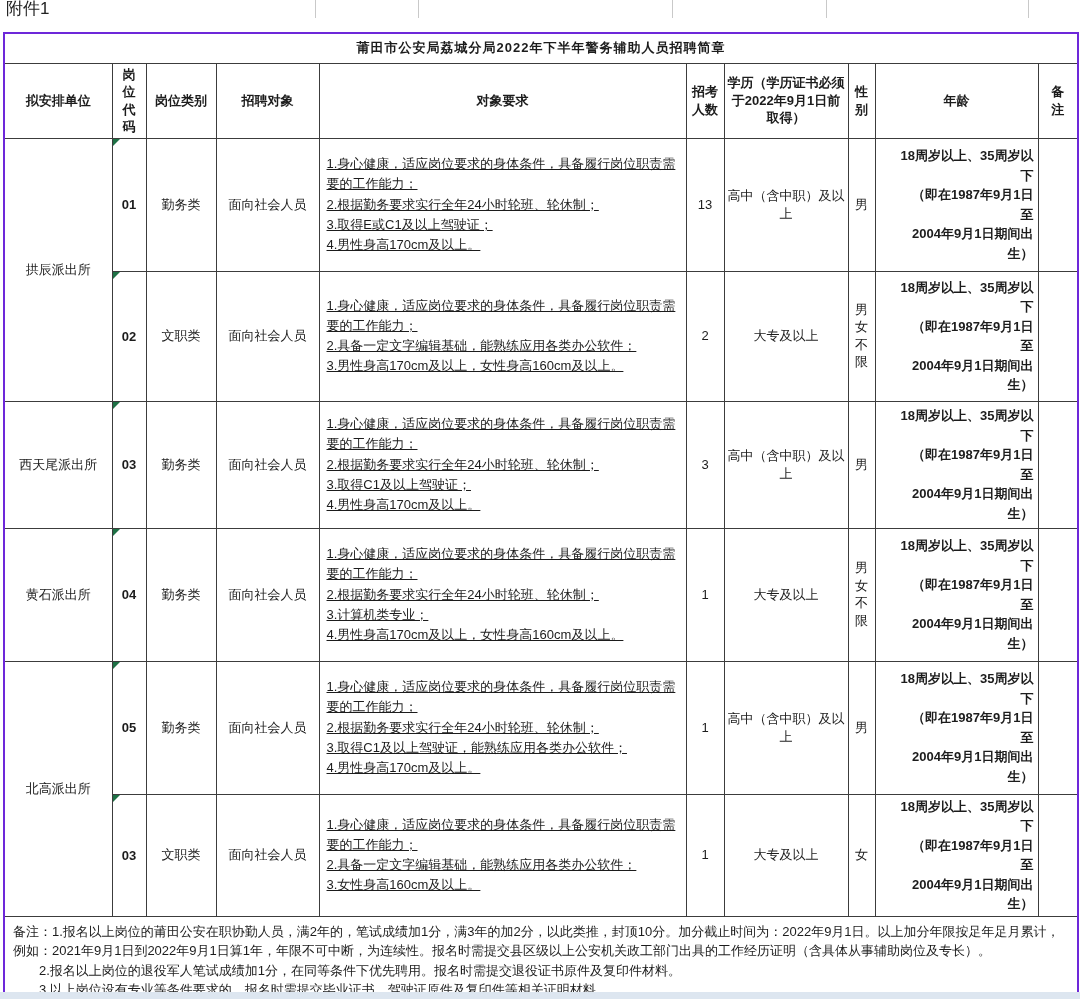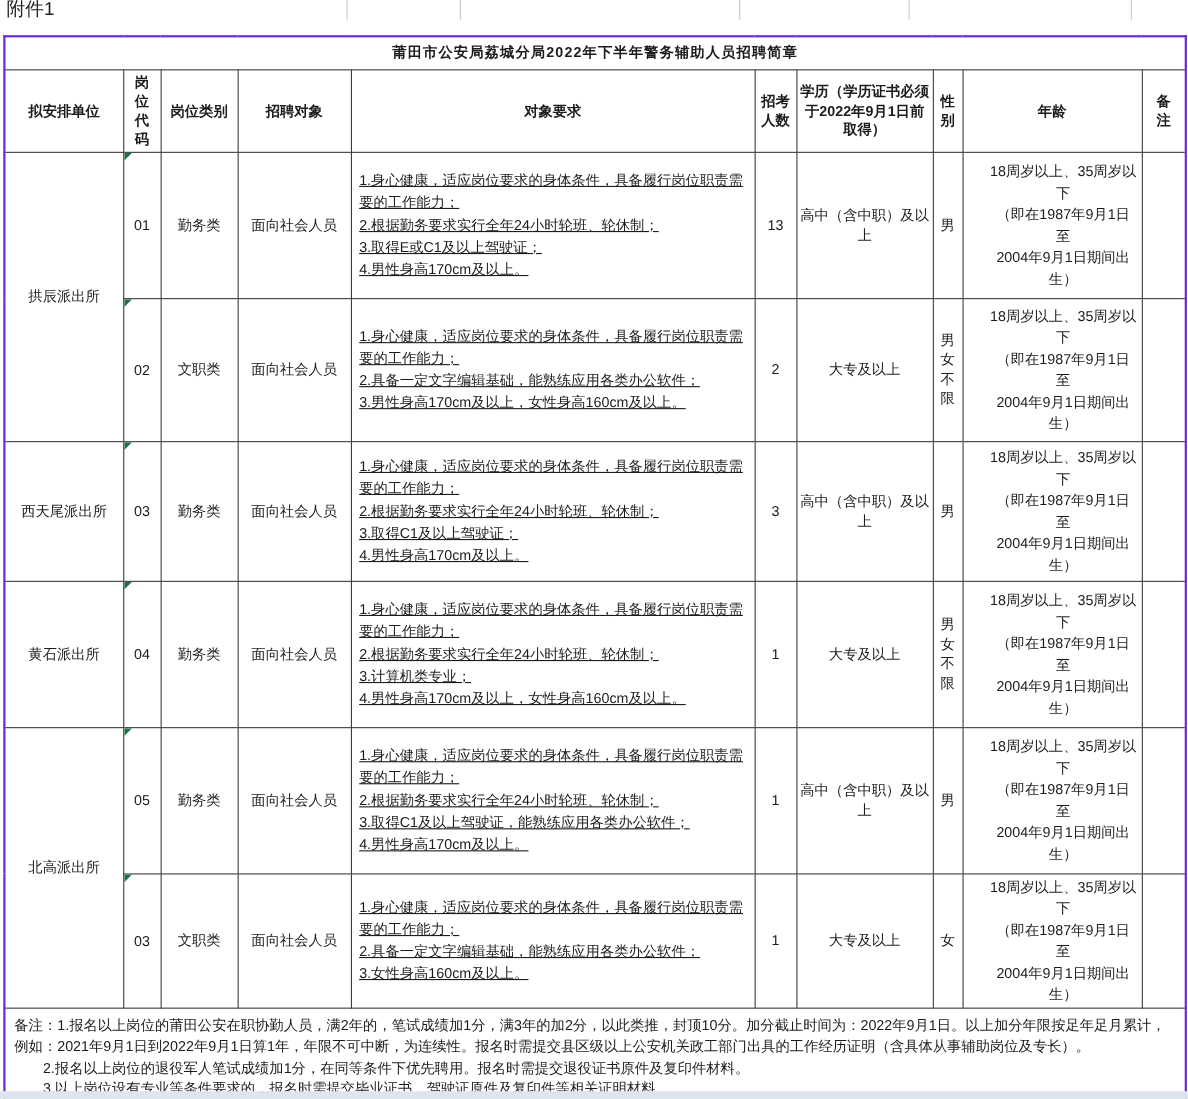--- a/index.html
+++ b/index.html
@@ -59,32 +59,33 @@
   td.c { text-align: center; padding: 2px 3px; line-height: 1.4; }
   td.req {
     text-align: left;
     padding: 4px 6px 4px 7px;
     line-height: 1.55;
     white-space: pre-line;
     text-decoration: underline;
   }
   td.age {
     padding: 2px 4px 2px 24px;
-    text-align: center;
+    text-align: right;
     white-space: pre-line;
     line-height: 1.5;
+    font-weight: bold;
   }
   .vstack {
     display: inline-block;
     width: 1.1em;
     line-height: 1.35;
     word-break: break-all;
     text-align: center;
   }
-  td.codecell { position: relative; text-align: center; }
+  td.codecell { position: relative; text-align: center; font-weight: bold; }
   .green-tri {
     position: absolute;
     left: 0; top: 0;
     width: 0; height: 0;
     border-top: 7px solid #1e7145;
     border-right: 7px solid transparent;
   }
   tr.notes-row td {
     padding: 5px 12px 6px 8px;
     font-size: 13px;

